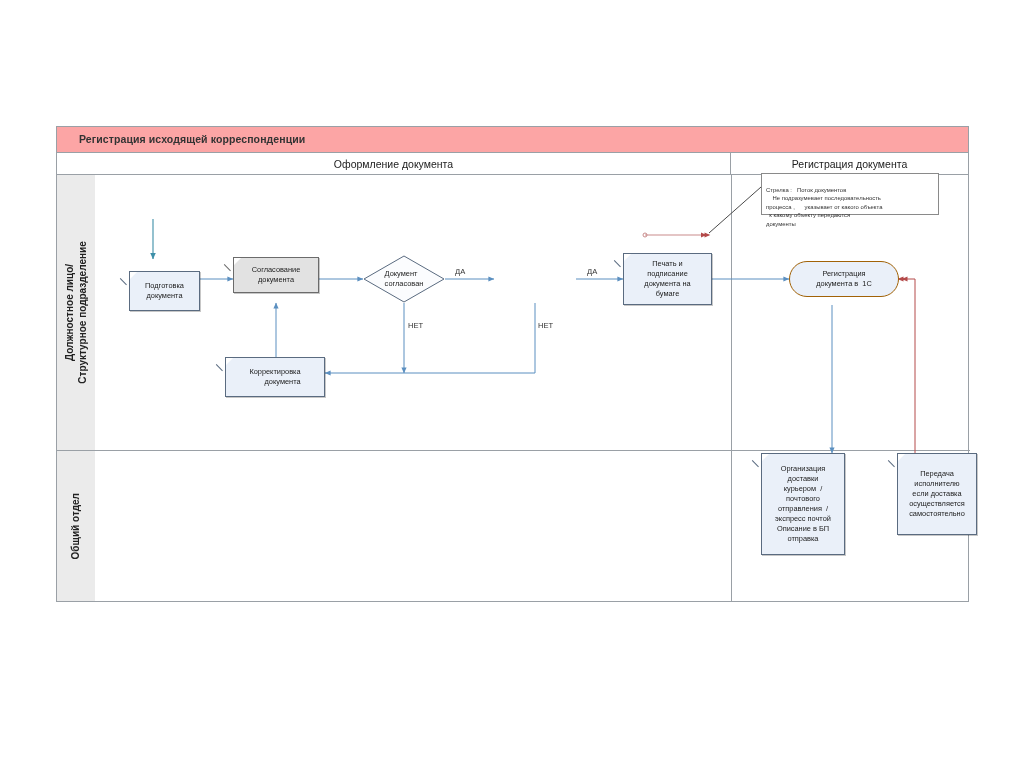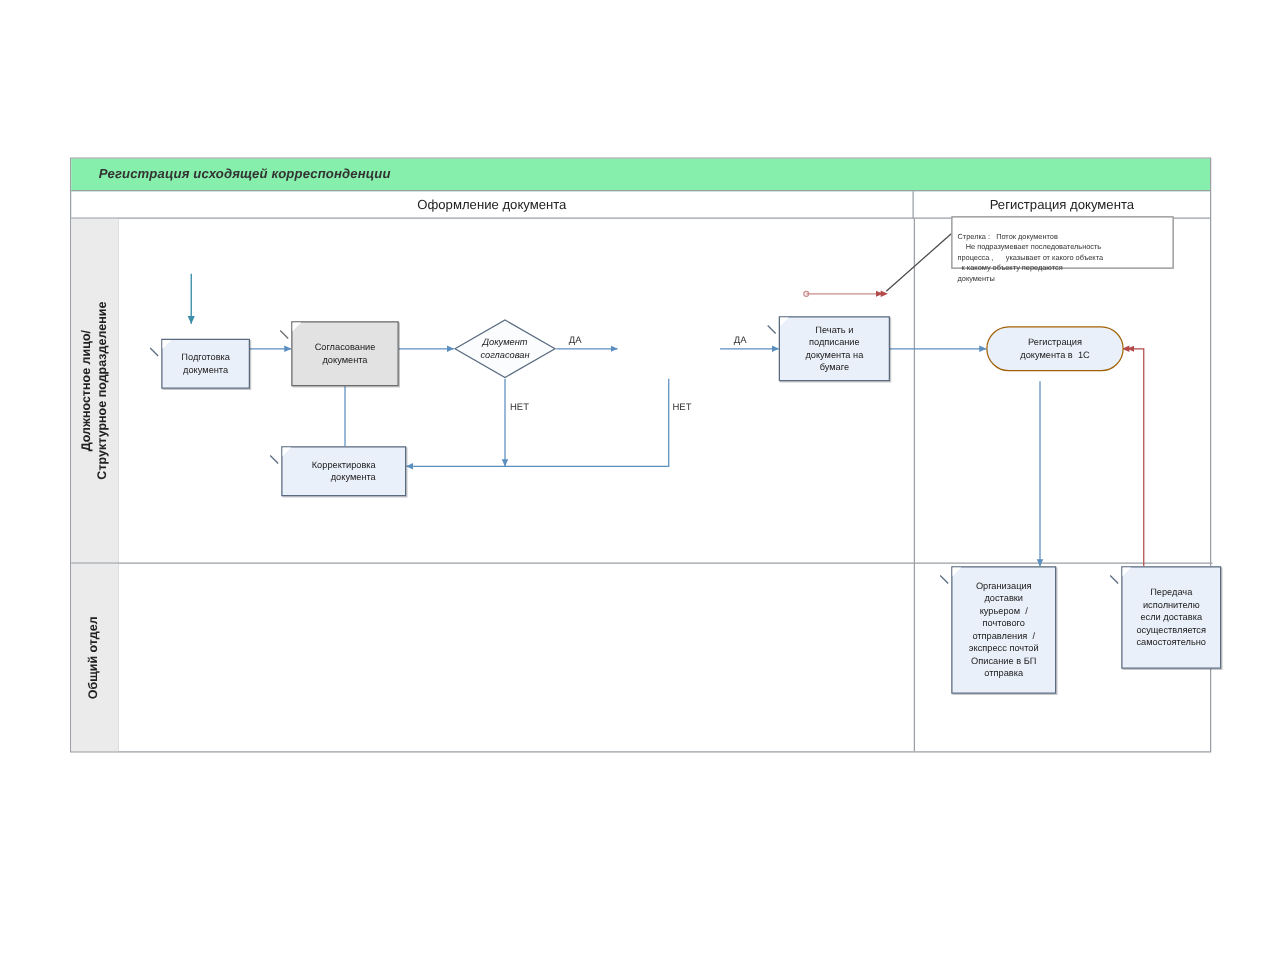--- a/index.html
+++ b/index.html
@@ -16,24 +16,23 @@
   .diagram{
     position:absolute;left:56px;top:126px;width:913px;height:476px;
     border:1px solid #9aa0a6;
     background:#ffffff;
     box-sizing:border-box;
   }
 
   
   .title-band{
     position:absolute;left:0;top:0;width:100%;height:26px;
-    background:#86efac;
+    background:#fca5a5;
     border-bottom:1px solid #9aa0a6;
     box-sizing:border-box;
-    font-style:italic;
   }
   .title-band span{
     position:absolute;left:22px;top:6px;
     font-size:10.5px;color:#333;font-weight:600;letter-spacing:.1px;
   }
 
   
   .phase-row{
     position:absolute;left:0;top:26px;width:100%;height:22px;
     border-bottom:1px solid #9aa0a6;box-sizing:border-box;
@@ -115,23 +114,22 @@
   .term{
     background:#eaf0f9;
     border:1px solid #a16207;
     border-radius:22px;
   }
 
   .diamond-wrap{position:absolute;}
   .diamond-label{
     position:absolute;left:0;top:0;width:100%;height:100%;
     display:flex;align-items:center;justify-content:center;
-    text-align:center;font-size:7.4px;color:#1b1b1b;line-height:1.3;
+    font-size:7.4px;color:#1b1b1b;line-height:1.3;
     pointer-events:none;
-    font-style:italic;
   }
 
   .edge-label{
     position:absolute;font-size:7.6px;color:#333;
   }
 
   
   .note{
     position:absolute;
     background:#ffffff;
@@ -213,21 +211,21 @@
       <line x1="588" y1="108" x2="652" y2="108" stroke="#c98b8b" stroke-width="1" marker-end="url(#ar-red2)"></line>
       <circle cx="588" cy="108" r="2" fill="none" stroke="#c98b8b" stroke-width="1"></circle>
 
       <line x1="652" y1="106" x2="704" y2="60" stroke="#4a4a4a" stroke-width="1"></line>
     </svg>
 
     <div class="node proc" style="left:72px;top:144px;width:71px;height:40px;">
       <span class="nl">Подготовка<br>документа</span>
     </div>
 
-    <div class="node proc-grey" style="left:176px;top:130px;width:86px;height:52px;align-items:center;">
+    <div class="node proc-grey" style="left:176px;top:130px;width:86px;height:36px;align-items:center;">
       <span class="nl">Согласование<br>документа</span>
     </div>
 
     <div class="node proc" style="left:168px;top:230px;width:100px;height:40px;text-align:right;">
       <span class="nl">Корректировка<br>документа</span>
     </div>
 
     <div class="diamond-wrap" style="left:306px;top:128px;width:82px;height:48px;">
       <svg width="82" height="48">
         <polygon points="41,1 81,24 41,47 1,24" fill="#fbfcfe" stroke="#5a6b80" stroke-width="1"></polygon>

